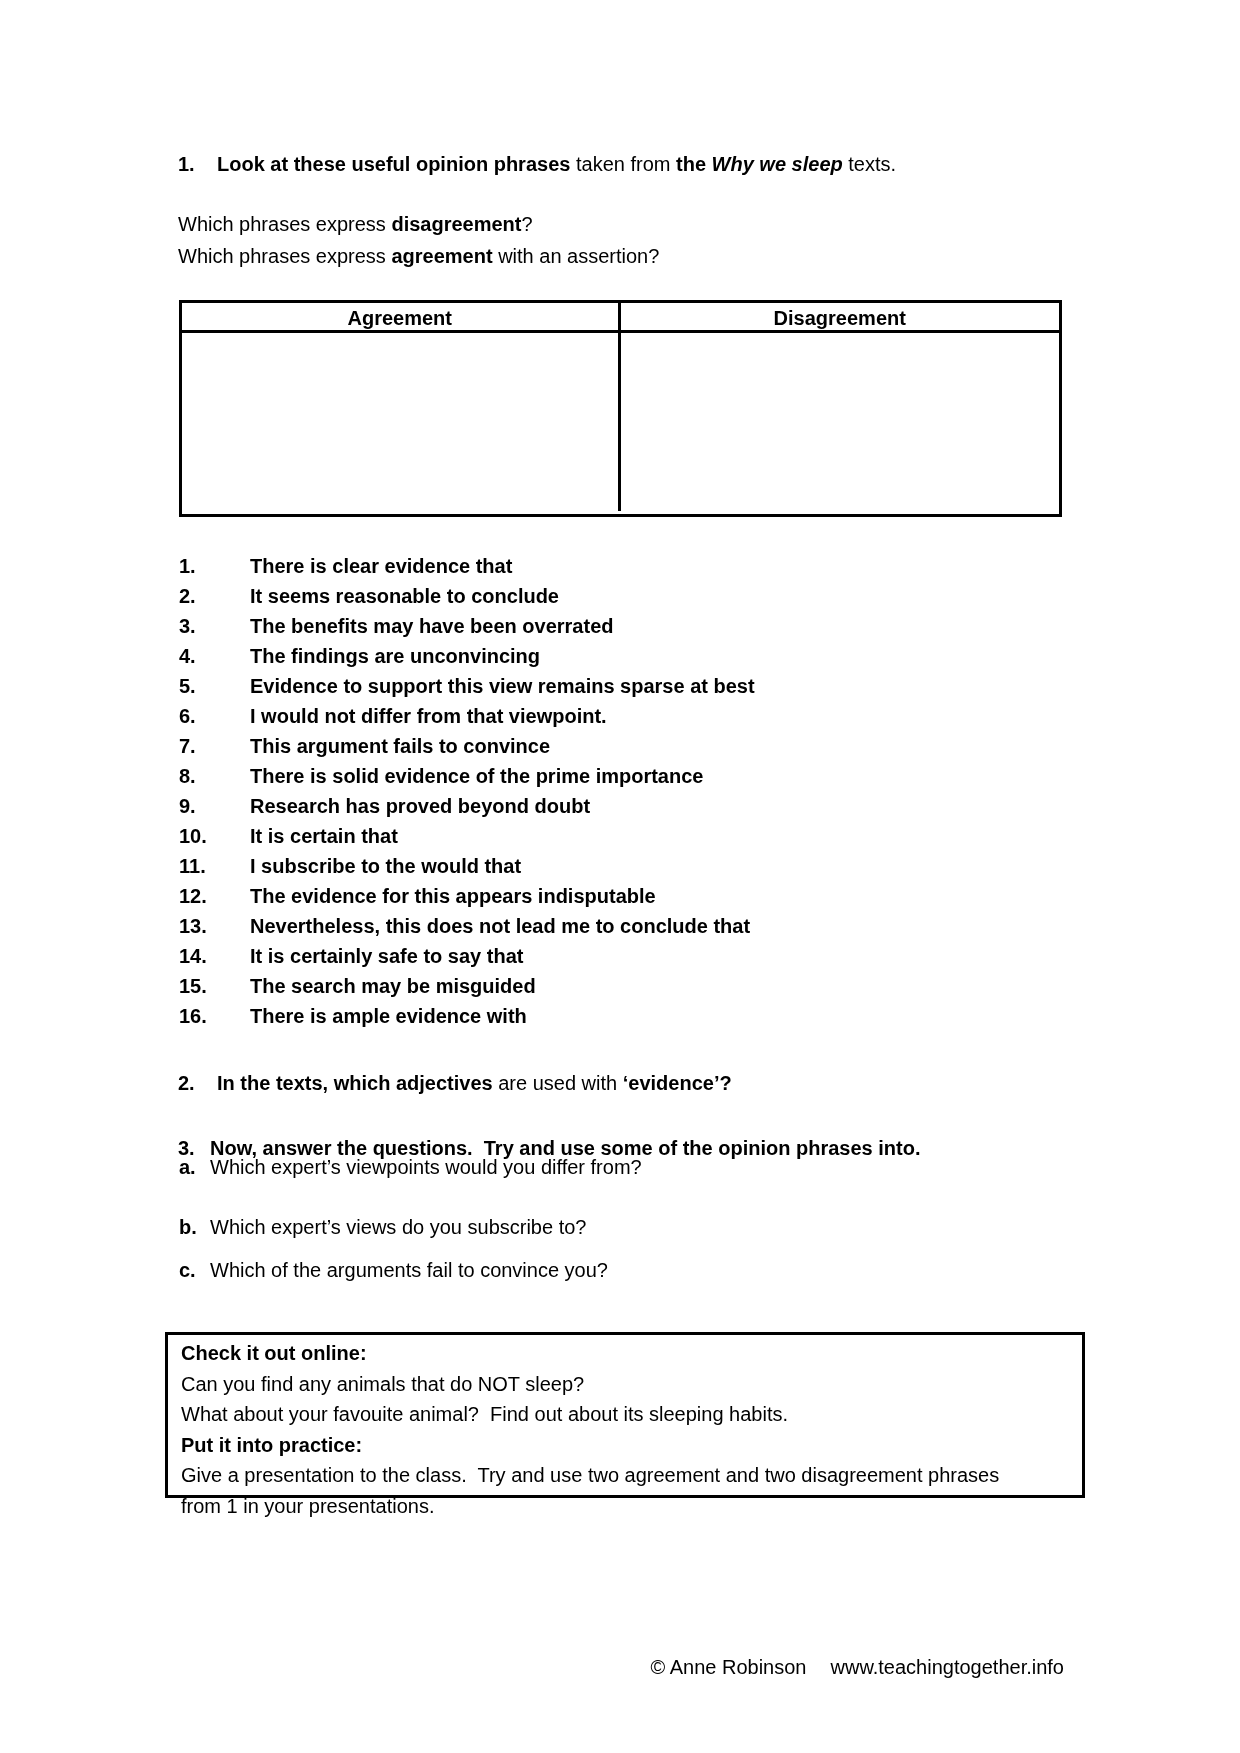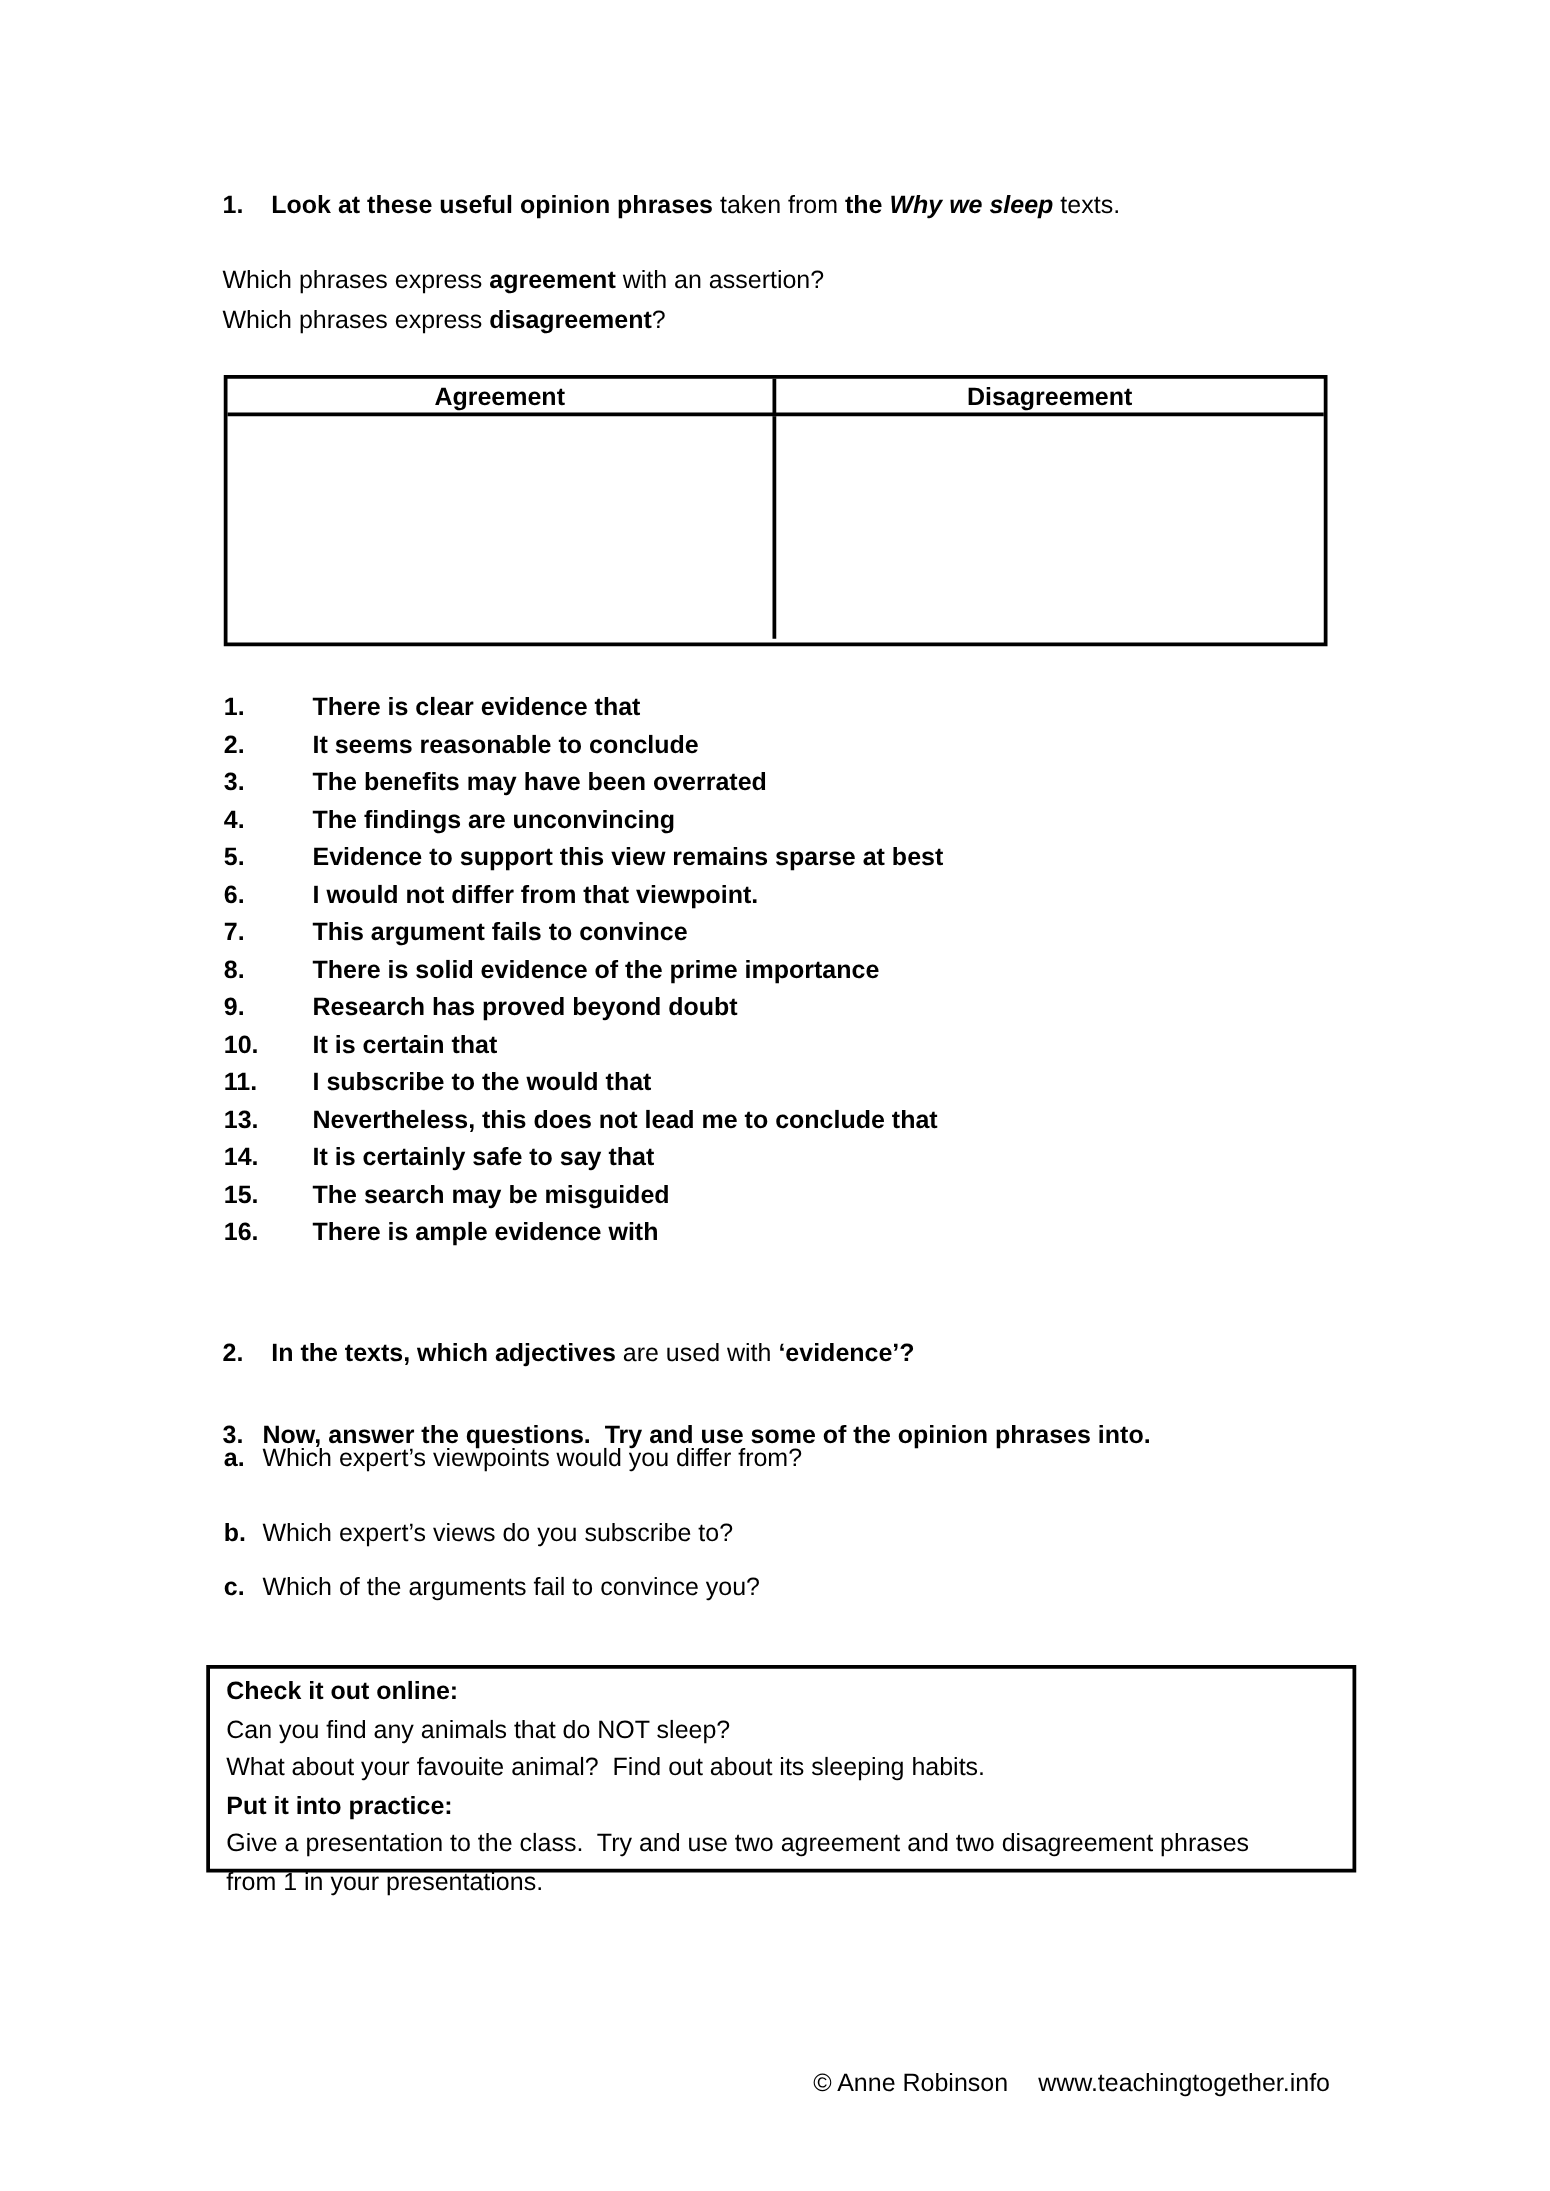--- a/index.html
+++ b/index.html
@@ -76,22 +76,22 @@
   .footer .site { margin-left: 24px; }
 </style>
 </head>
 <body>
 
 <div class="abs h1">
   <span class="num t">1.</span><span class="b t">Look at these useful opinion phrases</span><span class="t"> taken from </span><span class="b t">the </span><span class="bi t">Why we sleep</span><span class="t"> texts.</span>
 </div>
 
 <div class="abs intro">
+  <div><span class="t">Which phrases express </span><span class="b t">disagreement</span><span class="t">?</span></div>
   <div><span class="t">Which phrases express </span><span class="b t">agreement</span><span class="t"> with an assertion?</span></div>
-  <div><span class="t">Which phrases express </span><span class="b t">disagreement</span><span class="t">?</span></div>
 </div>
 
 <div class="abs agree-table">
   <div class="agree-row agree-head">
     <div class="cell cell-left">Agreement</div>
     <div class="cell">Disagreement</div>
   </div>
   <div class="agree-row agree-body">
     <div class="cell-left"></div>
     <div></div>
@@ -103,20 +103,21 @@
   <div class="phrase-row"><span class="phrase-num t">2.</span><span class="t">It seems reasonable to conclude</span></div>
   <div class="phrase-row"><span class="phrase-num t">3.</span><span class="t">The benefits may have been overrated</span></div>
   <div class="phrase-row"><span class="phrase-num t">4.</span><span class="t">The findings are unconvincing</span></div>
   <div class="phrase-row"><span class="phrase-num t">5.</span><span class="t">Evidence to support this view remains sparse at best</span></div>
   <div class="phrase-row"><span class="phrase-num t">6.</span><span class="t">I would not differ from that viewpoint.</span></div>
   <div class="phrase-row"><span class="phrase-num t">7.</span><span class="t">This argument fails to convince</span></div>
   <div class="phrase-row"><span class="phrase-num t">8.</span><span class="t">There is solid evidence of the prime importance</span></div>
   <div class="phrase-row"><span class="phrase-num t">9.</span><span class="t">Research has proved beyond doubt</span></div>
   <div class="phrase-row"><span class="phrase-num t">10.</span><span class="t">It is certain that</span></div>
   <div class="phrase-row"><span class="phrase-num t">11.</span><span class="t">I subscribe to the would that</span></div>
+  <div class="phrase-row"><span class="phrase-num t">12.</span><span class="t">The evidence for this appears indisputable</span></div>
   <div class="phrase-row"><span class="phrase-num t">13.</span><span class="t">Nevertheless, this does not lead me to conclude that</span></div>
   <div class="phrase-row"><span class="phrase-num t">14.</span><span class="t">It is certainly safe to say that</span></div>
   <div class="phrase-row"><span class="phrase-num t">15.</span><span class="t">The search may be misguided</span></div>
   <div class="phrase-row"><span class="phrase-num t">16.</span><span class="t">There is ample evidence with</span></div>
 </div>
 
 <div class="abs h2">
   <span class="num t">2.</span><span class="b t">In the texts, which adjectives</span><span class="t"> are used with </span><span class="b t">‘evidence’?</span>
 </div>
 

